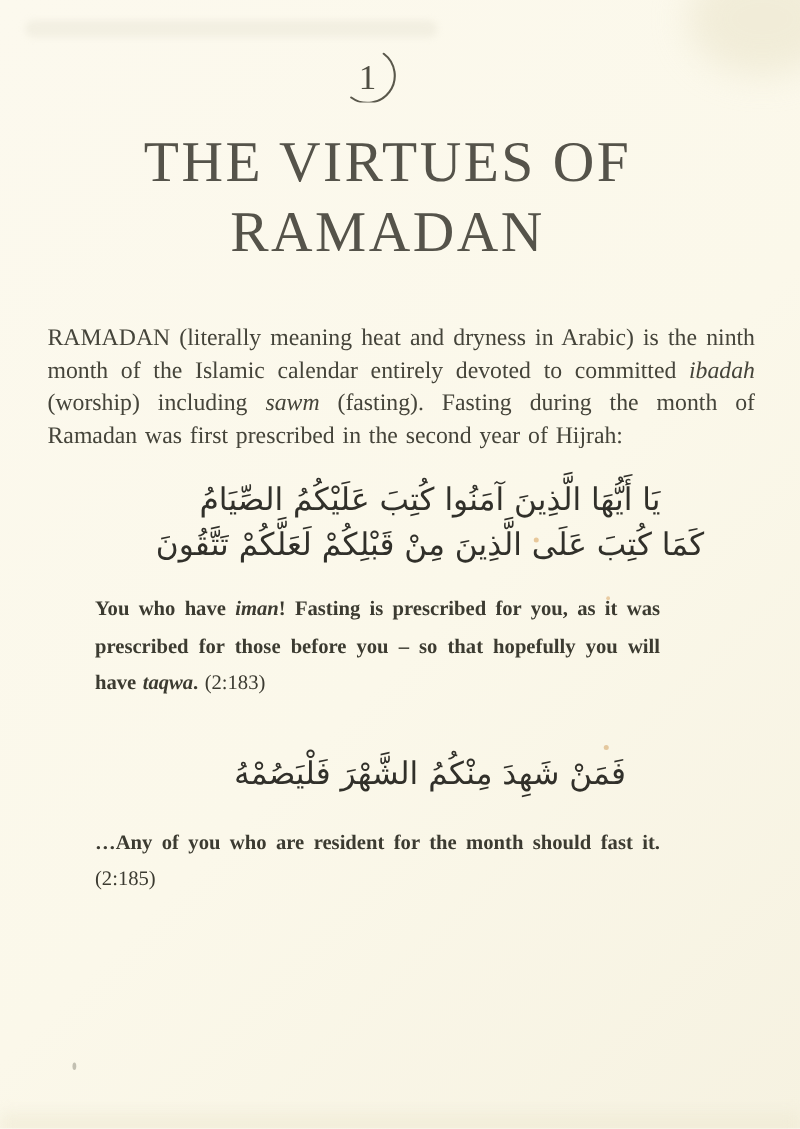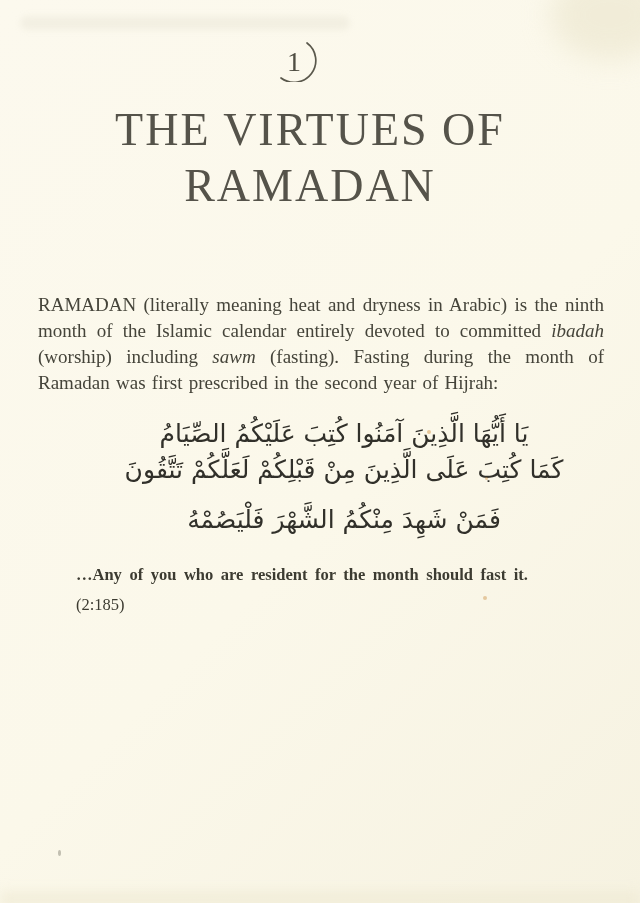--- a/index.html
+++ b/index.html
@@ -55,39 +55,39 @@
     text-align: center;
     font-weight: 400;
     color: #55534a;
     font-size: 46px;
     line-height: 56px;
     letter-spacing: 2px;
   }
   .title .tline { display: block; padding-left: 28px; }
 
   .intro {
-    margin: 78px 36px 0 38px;
+    margin: 44px 36px 0 38px;
     text-align: justify;
     font-size: 19px;
     line-height: 26px;
     word-spacing: 1.5px;
     color: #45443a;
   }
 
   .arabic {
     text-align: center;
     direction: rtl;
     font-family: "DejaVu Sans", sans-serif;
     color: #31302a;
     font-size: 25px;
     line-height: 36px;
     padding-left: 48px;
   }
   .arabic-1 { margin-top: 20px; }
-  .arabic-2 { margin-top: 14px; }
+  .arabic-2 { margin-top: 40px; }
   .aline { display: block; }
 
   .bq {
     margin: 18px 0 0 76px;
     width: 452px;
     text-align: justify;
     font-weight: bold;
     font-size: 16.5px;
     line-height: 29.5px;
     word-spacing: 1px;
@@ -117,20 +117,21 @@
     <span class="tline">RAMADAN</span>
   </h1>
 
   <p class="intro"><span>RAMADAN (literally meaning heat and dryness in Arabic) is the ninth month of the Islamic calendar entirely devoted to committed </span><i>ibadah</i><span> (worship) including </span><i>sawm</i><span> (fasting). Fasting during the month of Ramadan was first prescribed in the second year of Hijrah:</span></p>
 
   <div class="arabic arabic-1">
     <span class="aline">يَا أَيُّهَا الَّذِينَ آمَنُوا كُتِبَ عَلَيْكُمُ الصِّيَامُ</span>
     <span class="aline">كَمَا كُتِبَ عَلَى الَّذِينَ مِنْ قَبْلِكُمْ لَعَلَّكُمْ تَتَّقُونَ</span>
   </div>
 
+  <div class="bq bq-1"><span>You who have </span><i>iman</i><span>! Fasting is prescribed for you, as it was prescribed for those before you – so that hopefully you will have </span><i>taqwa</i><span>. </span><span class="ref">(2:183)</span></div>
 
   <div class="arabic arabic-2">
     <span class="aline">فَمَنْ شَهِدَ مِنْكُمُ الشَّهْرَ فَلْيَصُمْهُ</span>
   </div>
 
   <div class="bq bq-2"><span>…Any of you who are resident for the month should fast it. </span><span class="ref">(2:185)</span></div>
 
   <div class="speck speck-1"></div>
   <div class="speck speck-2"></div>
   <div class="speck speck-3"></div>

